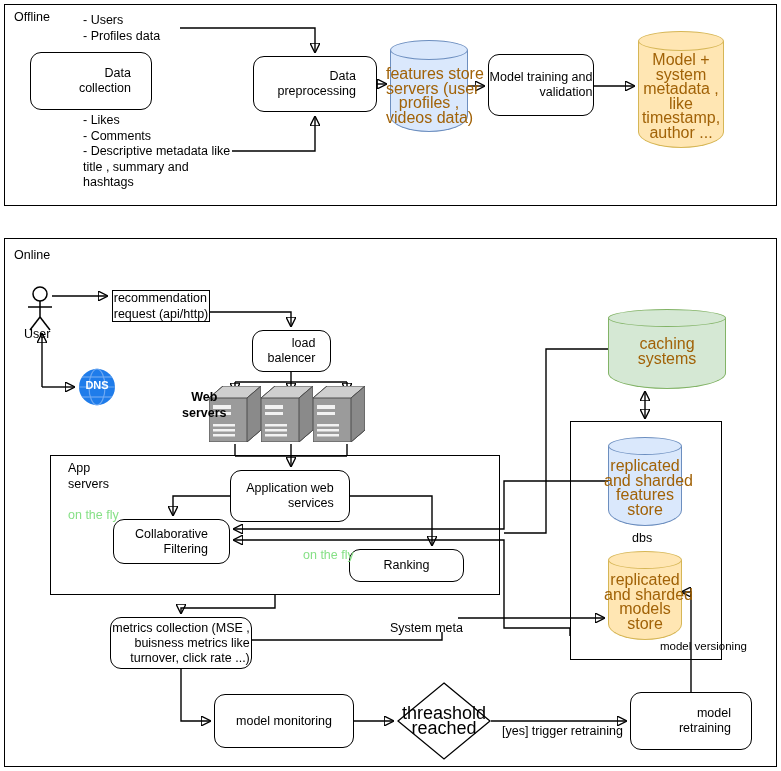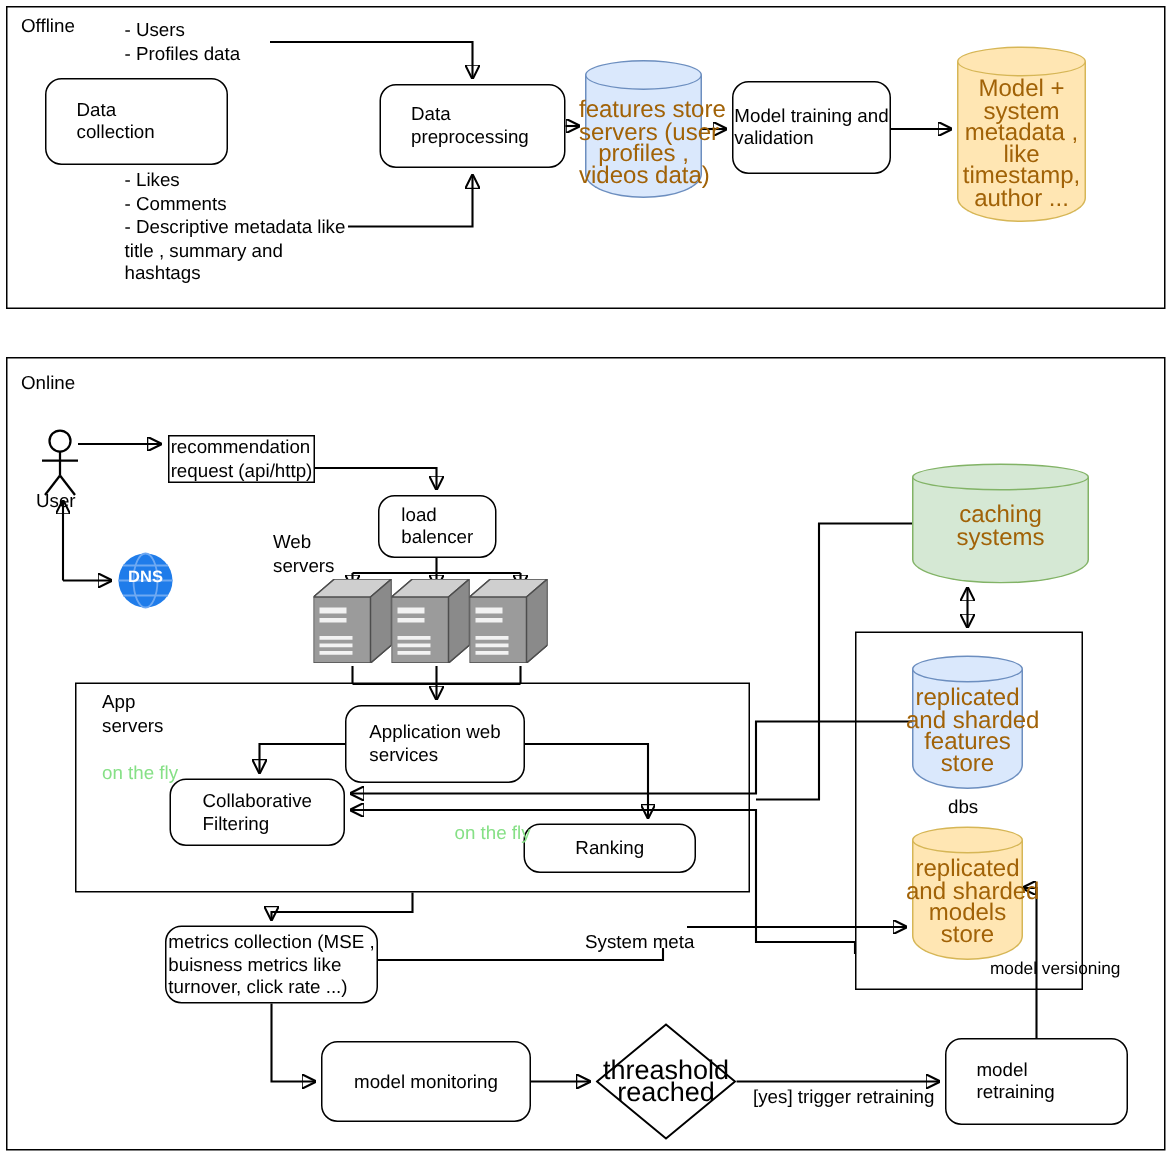--- a/index.html
+++ b/index.html
@@ -37,21 +37,21 @@
   
   .rbox {
     position: absolute;
     box-sizing: border-box;
     border: 1.3px solid #000;
     border-radius: 11px;
     background: #ffffff;
     display: flex;
     align-items: center;
     justify-content: center;
-    text-align: left;
+    text-align: right;
     font-size: 12.5px;
     line-height: 15px;
     padding: 2px 20px;
     z-index: 5;
   }
   
   .sbox {
     position: absolute;
     box-sizing: border-box;
     border: 1.3px solid #000;
@@ -248,21 +248,21 @@
   <div class="sbox" style="left:112px; top:290px; width:98px; height:32px; align-items:center;">
     <span style="white-space:pre; text-align:left;">recommendation
 request (api/http)</span>
   </div>
 
   <div class="rbox" style="left:252px; top:330px; width:79px; height:42px;">
     <span style="white-space:pre;">load
 balencer</span>
   </div>
 
-  <div class="ftext" style="left:182px; top:354px; ">Web
+  <div class="ftext" style="left:182px; top:390px; text-align:center;font-weight:bold;">Web
 servers</div>
 
   <div class="server" style="left:209px; top:386px; width:52px; height:56px;">
     <svg width="52" height="56" viewBox="0 0 52 56">
       <polygon points="0,12 14,0 52,0 52,44 38,56 0,56" fill="#9b9b9b" stroke="#4d4d4d" stroke-width="1"></polygon>
       <polygon points="0,12 14,0 52,0 38,12" fill="#cfcfcf" stroke="#4d4d4d" stroke-width="1"></polygon>
       <polygon points="38,12 52,0 52,44 38,56" fill="#8a8a8a" stroke="#4d4d4d" stroke-width="1"></polygon>
       <rect x="4" y="19" width="18" height="4" fill="#f2f2f2"></rect>
       <rect x="4" y="26" width="18" height="3" fill="#f2f2f2"></rect>
       <rect x="4" y="38" width="22" height="2.5" fill="#f2f2f2"></rect>

